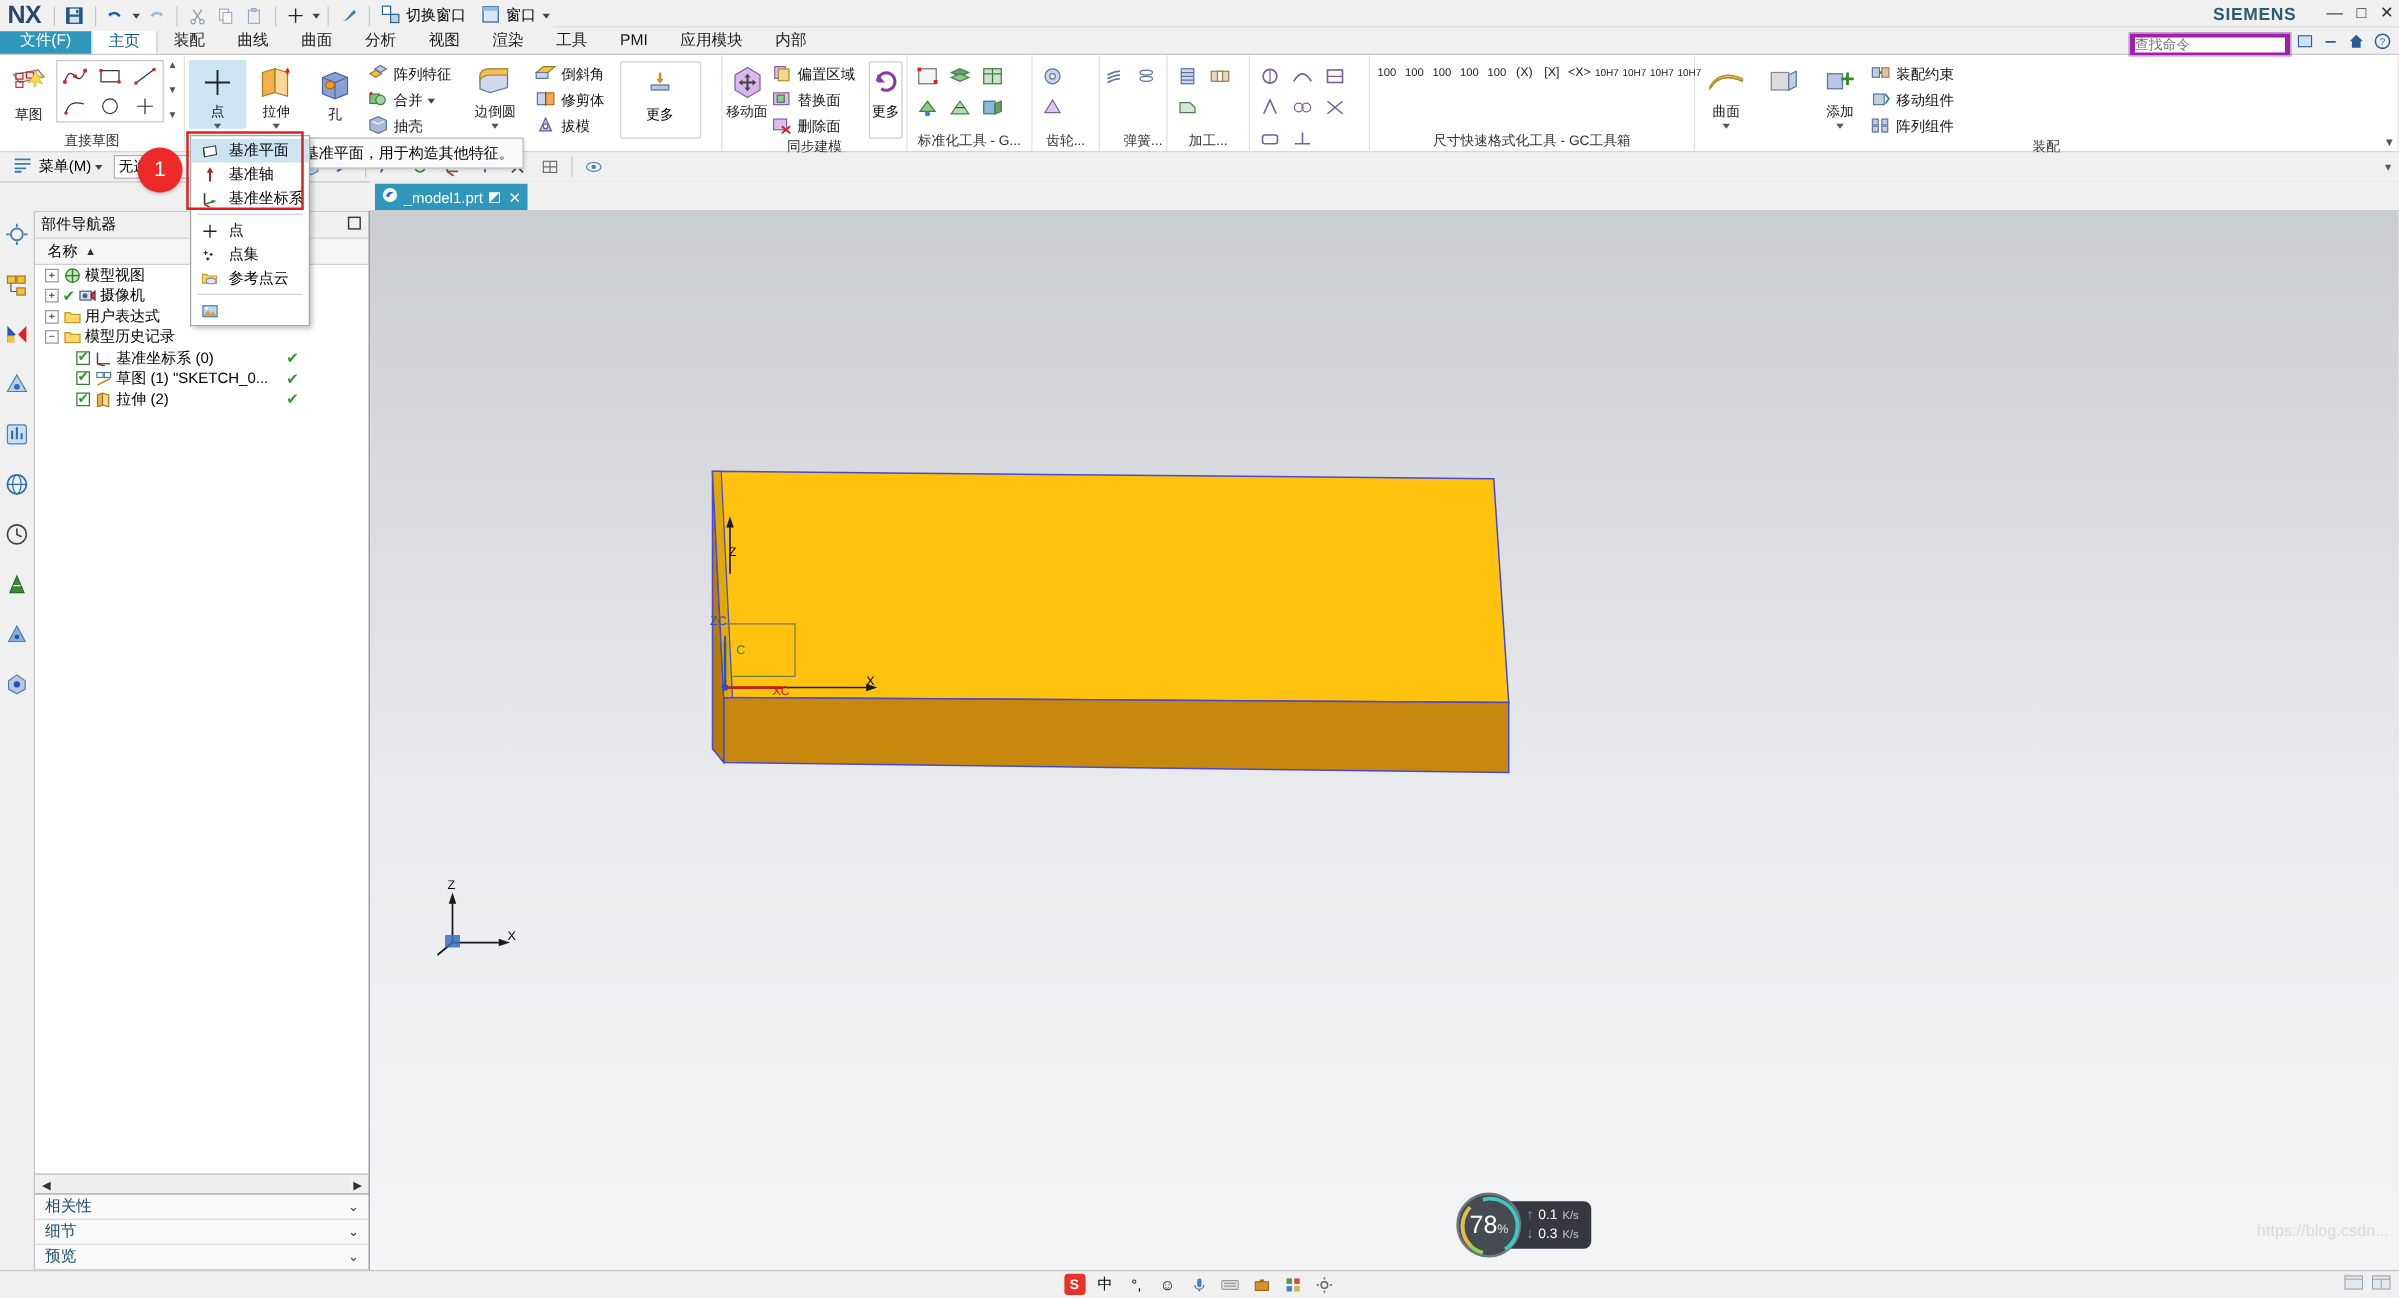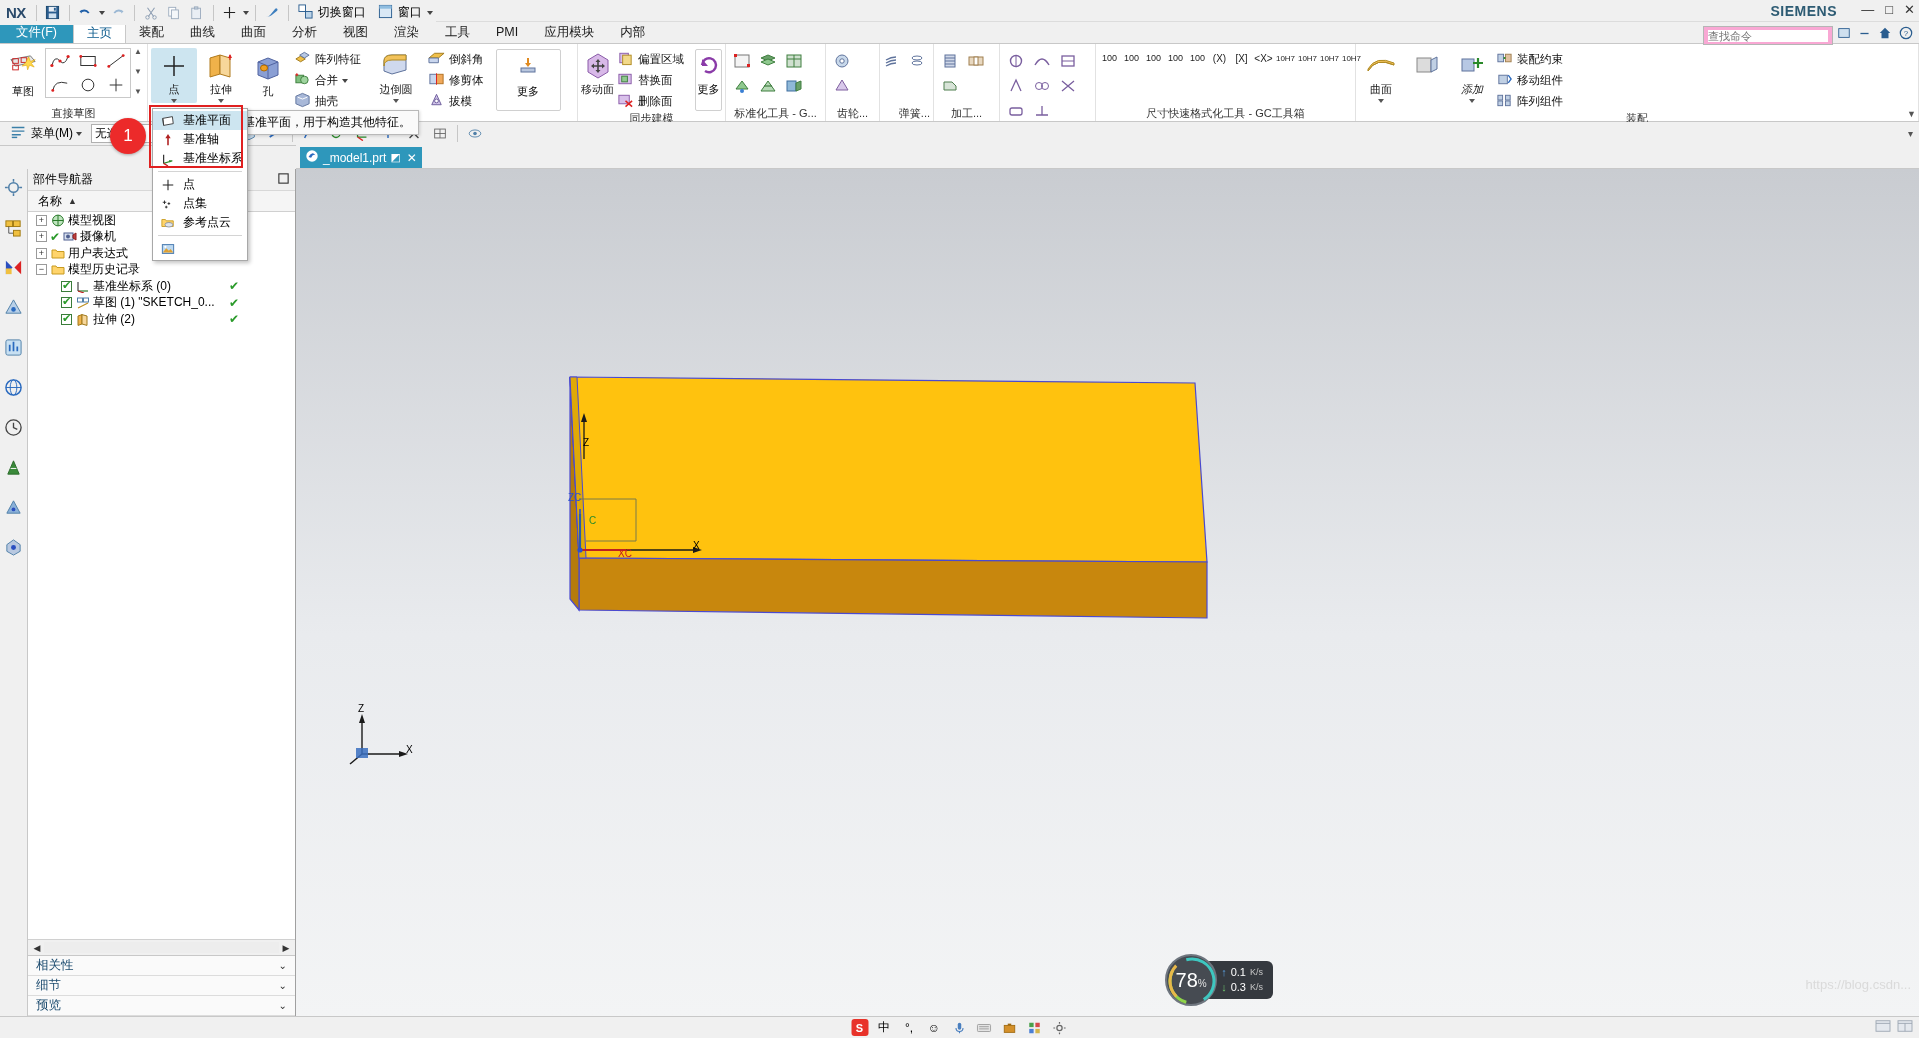--- a/index.html
+++ b/index.html
@@ -30,21 +30,21 @@
   }
   .win-btns { position: absolute; right: 4px; top: 3px; display: flex; gap: 11px; color:#333; font-size: 13px;}
   .win-btns span { cursor: default; line-height: 14px;}
 
   
   .qat {
     height: 25px; background:#f0f0f0; display:flex; align-items:center;
     padding-left: 6px; gap: 3px;
     position:absolute; top:0; left:0;
   }
-  .nxlogo { font-size: 15px; font-weight: bold; color:#2a4a6b; letter-spacing:-.5px; padding-right:4px;}
+  .nxlogo { font-size: 20px; font-weight: bold; color:#2a4a6b; letter-spacing:-.5px; padding-right:4px;}
   .qsep { width:1px; height:16px; background:#c6c6c6; margin:0 3px;}
   .qbtn { width:20px; height:19px; display:flex;align-items:center;justify-content:center; cursor:pointer; border-radius:2px;}
   .qlabel { font-size:12px; color:#000; padding:0 3px; }
   .qitem { display:flex;align-items:center;gap:2px; padding:0 3px; cursor:pointer; height:20px;}
   .caret { width:0;height:0;border-left:3px solid transparent;border-right:3px solid transparent;border-top:4px solid #444; }
 
   
   .tabbar { height:22px; background:#f0f0f0; display:flex; align-items:flex-end; border-bottom:1px solid #c8c8c8; }
   .tab { padding:2px 13px 3px 13px; font-size:12.5px; color:#1a1a1a; cursor:pointer; height:22px; line-height:18px;}
   .tab.file { background:#2e97bb; color:#fff; padding:2px 16px 3px 16px; }
@@ -68,21 +68,21 @@
   .scrollarrows{ display:flex;flex-direction:column; justify-content:space-between; height:48px; padding:0 2px; }
   .sa{ font-size:8px;color:#555;cursor:pointer;line-height:8px;}
   .morebtn { width:65px; display:flex;flex-direction:column;align-items:center; border:1px solid #d0d0d0; border-radius:2px; padding-top:4px; height:62px; cursor:pointer;}
   .iconsq { display:flex; flex-wrap:wrap; width:78px; }
   .iconsq .c{ width:26px;height:25px;display:flex;align-items:center;justify-content:center;cursor:pointer;border-radius:2px;}
   .ribbon-right-collapse{ position:absolute; right:3px; bottom:2px; font-size:9px; color:#555; cursor:pointer;}
 
   
   .searchbox {
     position:absolute; right:86px; top:26px; width:130px; height:19px;
-    border:1px solid #b5b5b5; background:#f9a8d4; display:flex; align-items:center; padding:0 4px;
+    border:1px solid #b5b5b5; background:#a21caf; display:flex; align-items:center; padding:0 4px;
   }
   .searchbox input{ border:none; outline:none; font-size:11px; width:100%; color:#888; font-family:"Liberation Sans", sans-serif;}
   .hdr-icons { position:absolute; right:6px; top:26px; display:flex; gap:7px; align-items:center;}
   .hdr-icons span{cursor:pointer;}
 
   
   .selbar { height:24px; background:#f0f0f0; border-bottom:1px solid #c8c8c8; display:flex; align-items:center; padding-left:5px; gap:4px; position:relative;}
   .menubtn { display:flex; align-items:center; gap:3px; padding:1px 5px; cursor:pointer; }
   .selcombo { border:1px solid #b0b0b0; background:#fff; height:19px; width:82px; display:flex; align-items:center; justify-content:space-between; padding:0 3px; font-size:11.5px; cursor:pointer;}
   .selicon{ width:22px;height:20px;display:flex;align-items:center;justify-content:center;cursor:pointer;border-radius:2px;}
@@ -709,21 +709,21 @@
         <span class="dd"></span>
       </div>
       <div class="bigbtn" style="width:46px;">
         <span class="ico">
           <svg width="30" height="26" viewBox="0 0 30 26">
               <rect x="5" y="5" width="14" height="14" fill="#dcdcdc" stroke="#888"></rect>
               <path d="M19 7 L25 4 L25 16 L19 19 Z" fill="#c0d0e4" stroke="#5f739c"></path>
             </svg>
         </span>
       </div>
-      <div class="bigbtn" style="width:42px;font-style:italic;">
+      <div class="bigbtn" style="width:42px;">
         <span class="ico">
           <svg width="28" height="26" viewBox="0 0 28 26">
               <rect x="4" y="6" width="12" height="12" fill="#b7c8e4" stroke="#5f739c"></rect>
               <path d="M20 5 L20 15 M15 10 L25 10" stroke="#2a8a2a" stroke-width="2.2"></path>
             </svg>
         </span>
         <span class="lbl">添加</span>
         <span class="dd"></span>
       </div>
       <div class="smallcol">

